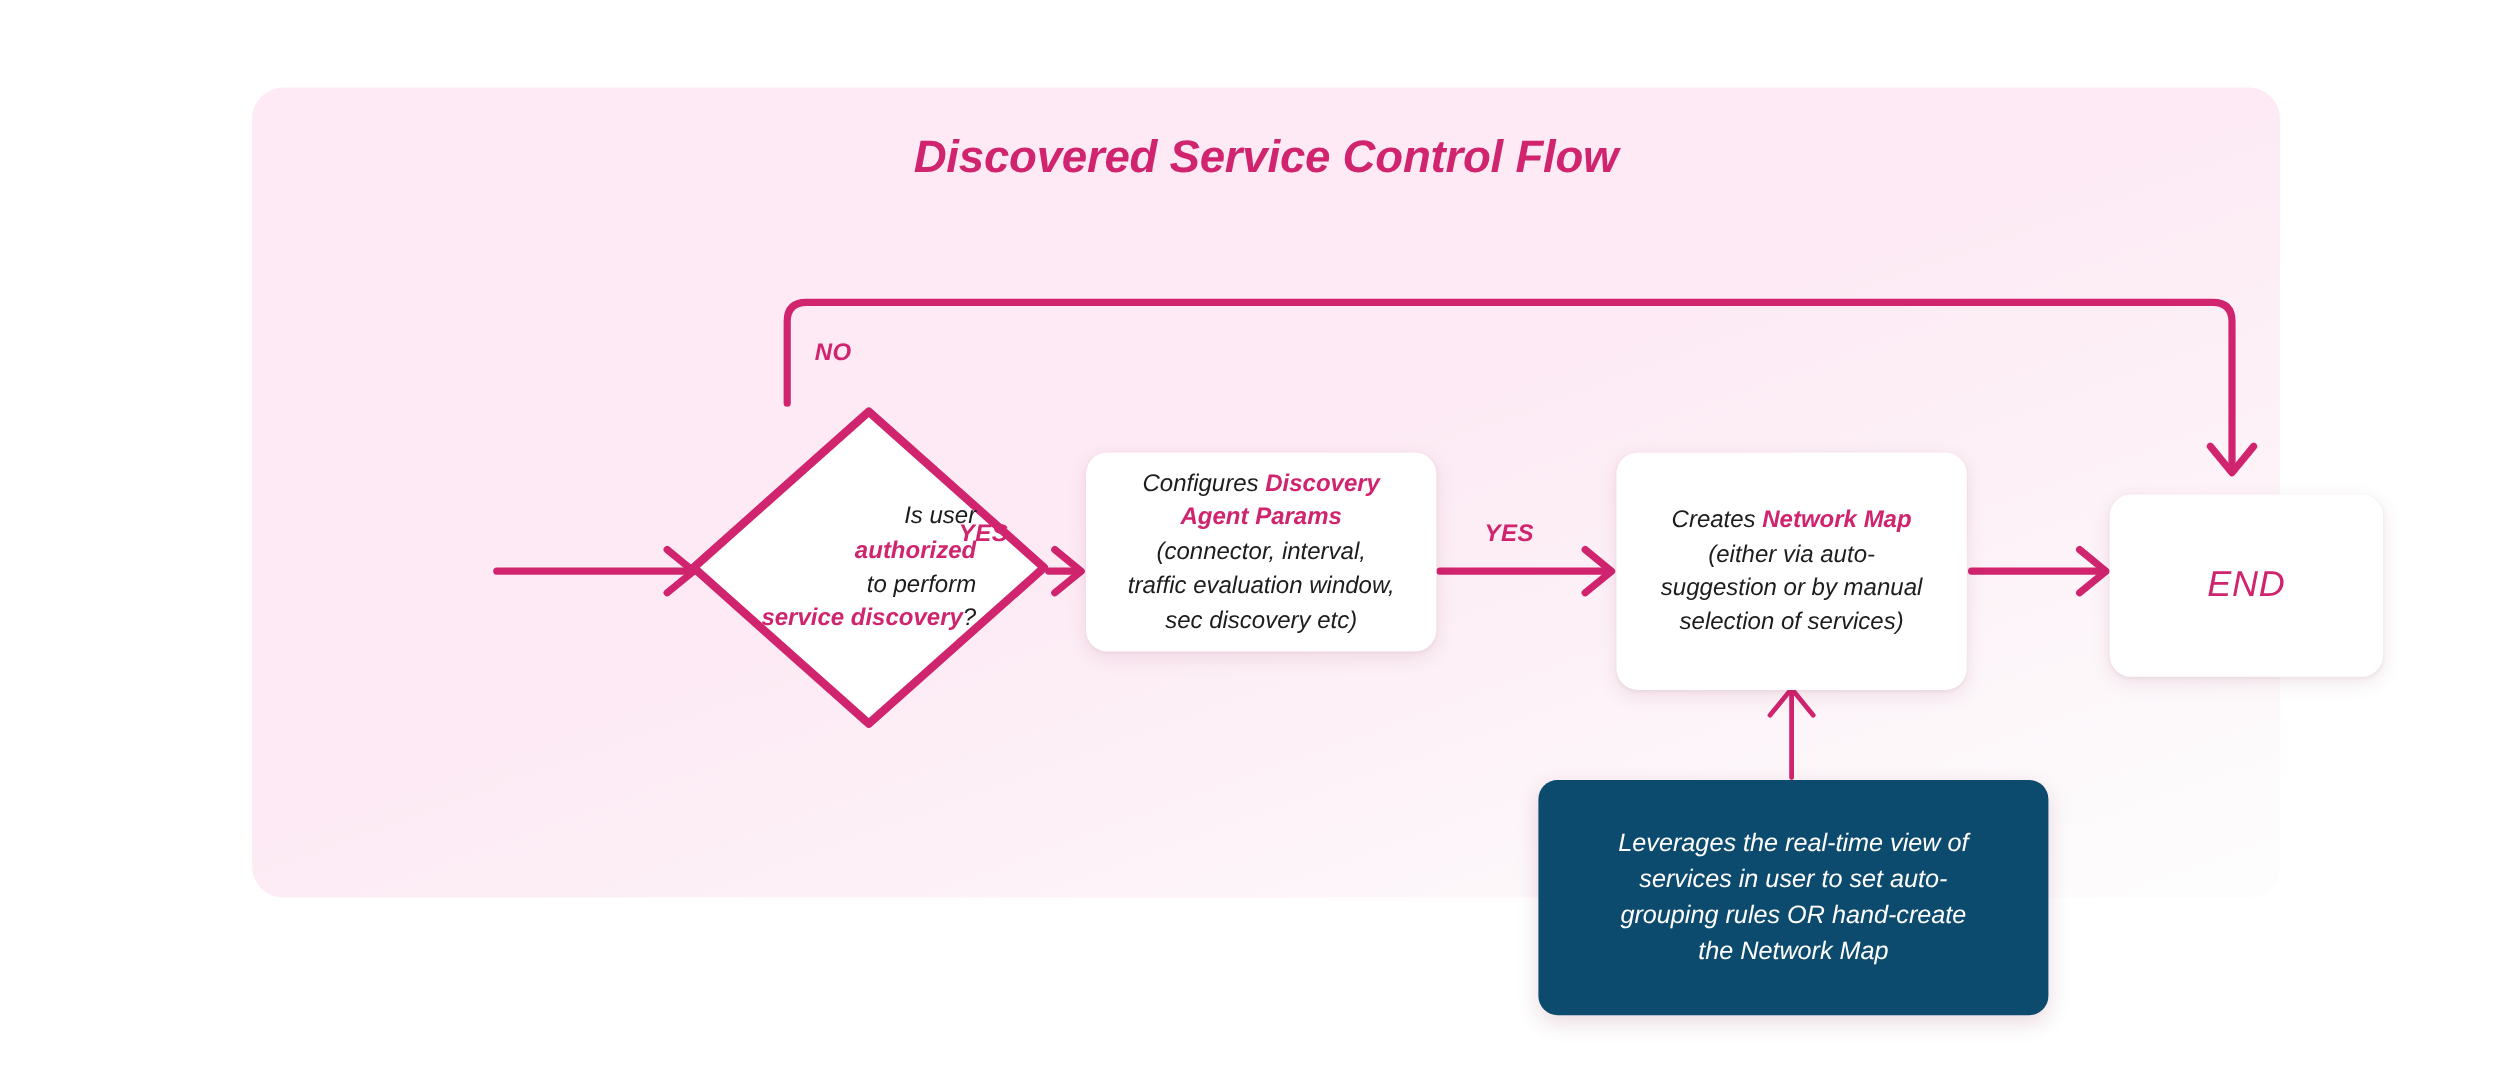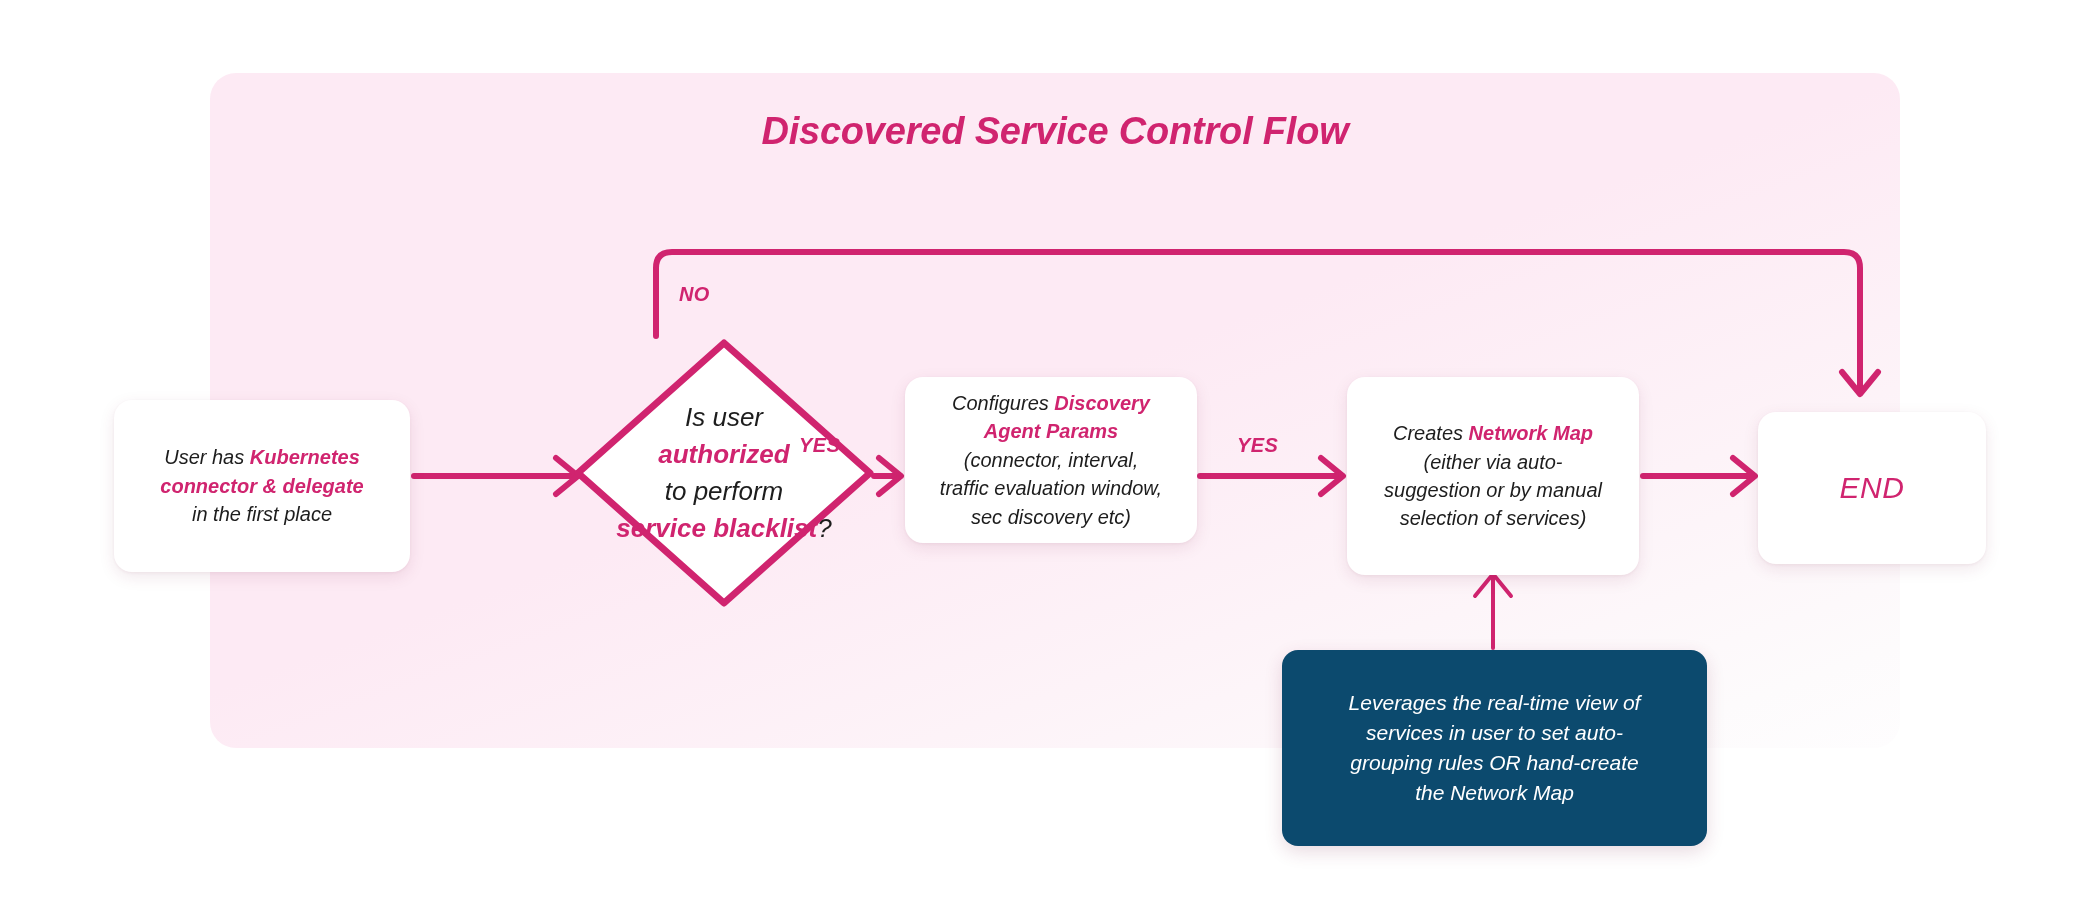--- a/index.html
+++ b/index.html
@@ -103,22 +103,22 @@
   }
   #node-decision .dtext {
     position: absolute;
     left: 22px;
     top: 0;
     width: 268px;
     height: 280px;
     display: flex;
     align-items: center;
     justify-content: center;
-    text-align: center;
-    font-size: 26px;
+    text-align: right;
+    font-size: 20px;
     line-height: 1.42;
     color: #1d1d1d;
   }
 
   
   #node-note {
     position: absolute;
     left: 1282px;
     top: 650px;
     width: 425px;
@@ -188,38 +188,31 @@
         <path d="M 1842 372 L 1860 394 L 1878 372"></path>
       </g>
     </g>
 
     <g fill="none" stroke="#d0246f" stroke-width="4" stroke-linecap="round" stroke-linejoin="round">
       <path d="M 1493 648 L 1493 575"></path>
       <path d="M 1475 596 L 1493 574 L 1511 596"></path>
     </g>
   </svg>
 
-  <div class="node" id="node-start">
-    <div class="txt">
-      <span>User has </span><span class="hl">Kubernetes</span><br>
-      <span class="hl">connector &amp; delegate</span><br>
-      <span>in the first place</span>
-    </div>
-  </div>
 
   <div id="node-decision">
     <svg viewBox="0 0 312 280" xmlns="http://www.w3.org/2000/svg">
       <path d="M 156 10 L 302 140 L 156 270 L 10 140 Z" fill="#ffffff" stroke="#d0246f" stroke-width="7" stroke-linejoin="round"></path>
     </svg>
     <div class="dtext">
       <div>
         <span>Is user</span><br>
         <span class="hl">authorized</span><br>
         <span>to perform</span><br>
-        <span class="hl">service blacklist</span><span>?</span>
+        <span class="hl">service discovery</span><span>?</span>
       </div>
     </div>
   </div>
 
   <div class="node" id="node-config">
     <div class="txt">
       <span>Configures </span><span class="hl">Discovery</span><br>
       <span class="hl">Agent Params</span><br>
       <span>(connector, interval,</span><br>
       <span>traffic evaluation window,</span><br>

